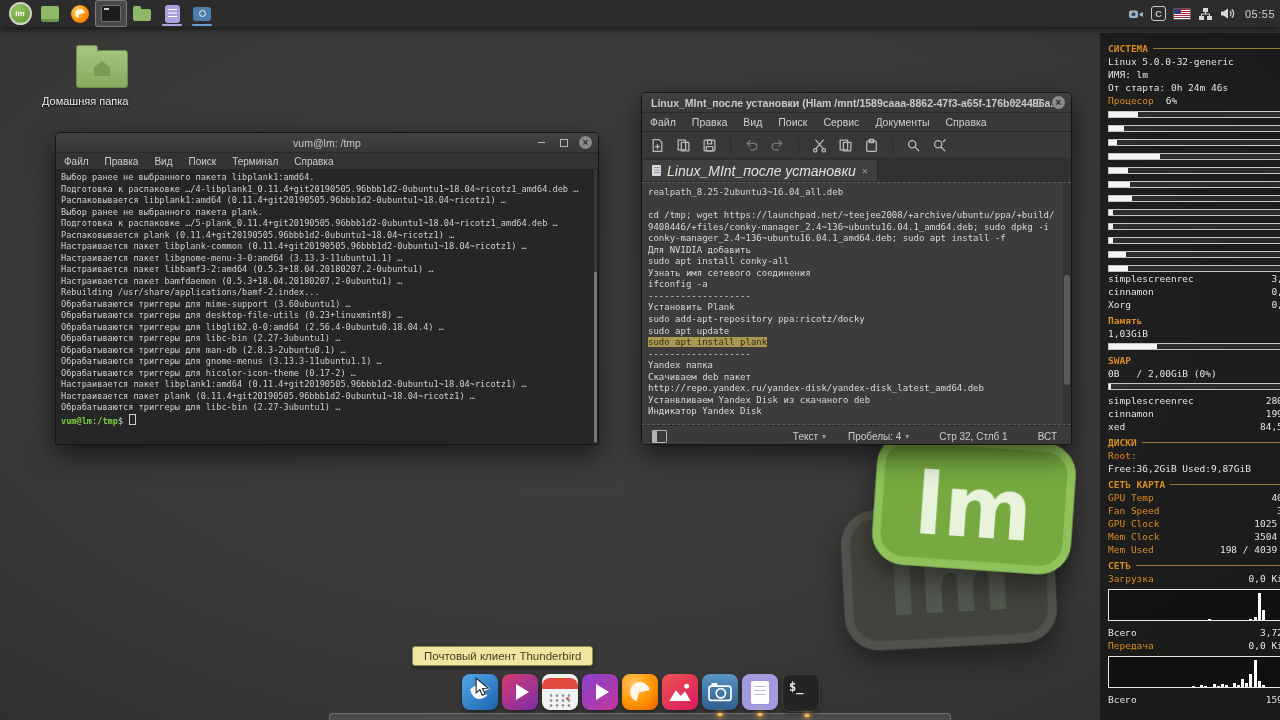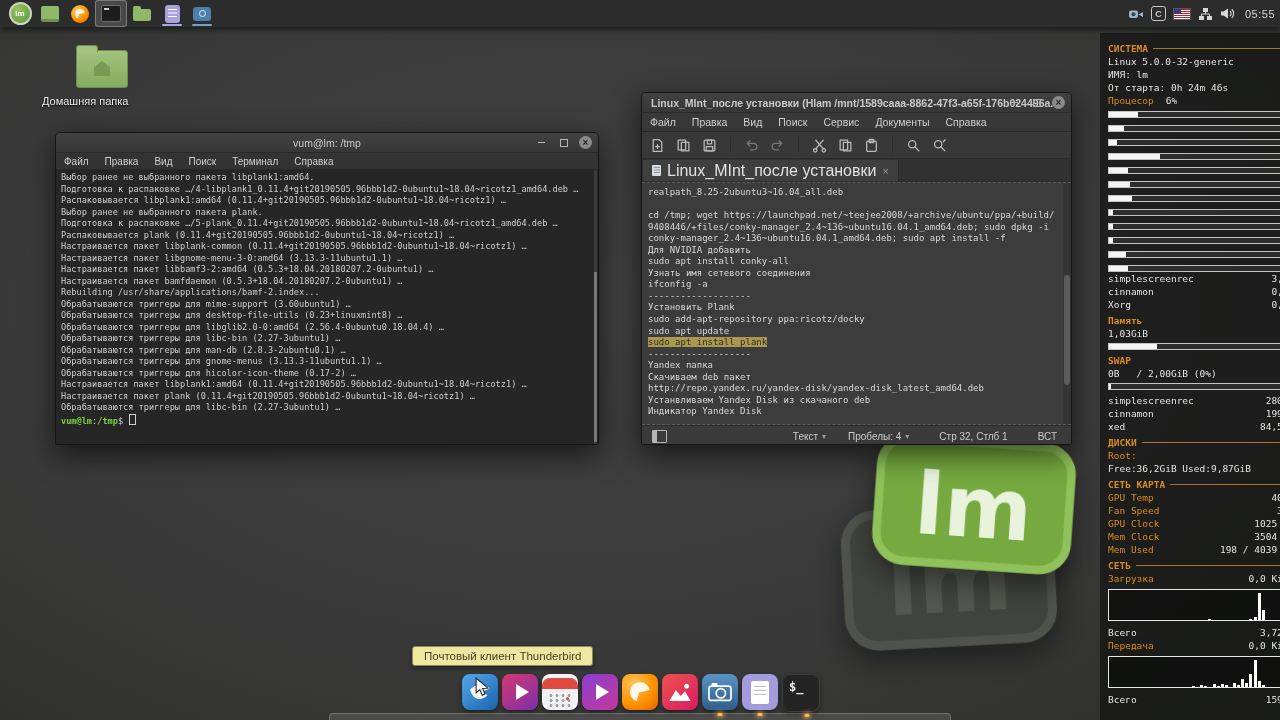--- a/index.html
+++ b/index.html
@@ -101,21 +101,21 @@
   #toolbar{height:26px;background:#383838;border-bottom:1px solid #2c2c2c;display:flex;align-items:center;padding:0 8px;gap:11px;}
   .ticon{width:15px;height:15px;flex:none;}
   .ticon svg{width:100%;height:100%;stroke:#b9b9b9;fill:none;stroke-width:1.2;stroke-linecap:round;stroke-linejoin:round;}
   .ticon.dim svg{stroke:#787878;}
   .tsep{width:1px;height:16px;background:#2c2c2c;margin:0 2px;}
   #tabbar{height:22px;background:#313131;display:flex;align-items:flex-end;border-bottom:1px solid #2c2c2c;}
   #tab{height:21px;background:#3f3f3f;border-right:1px solid #2a2a2a;display:flex;align-items:center;
     gap:6px;padding:0 9px;margin-left:1px;}
   .tab-doc{width:9px;height:11px;background:#d7dbe0;border-radius:1px;position:relative;}
   .tab-doc::after{content:"";position:absolute;left:1.5px;top:2px;width:6px;height:1px;background:#8a93a0;box-shadow:0 2.5px 0 #8a93a0,0 5px 0 #8a93a0;}
-  #tab-label{font-size:16px;color:#e0e0e0;white-space:nowrap;}
+  #tab-label{font-size:14px;color:#e0e0e0;white-space:nowrap;font-style:italic;}
   #tab-close{color:#9a9a9a;font-size:11px;}
   #ed-body{position:relative;height:243px;box-sizing:border-box;padding:4px 6px;background:#3c3c3c;
     border-top:1px dashed #5c5c5c;border-bottom:1px dashed #5c5c5c;
     font-family:"DejaVu Sans Mono",monospace;font-size:9px;color:#d8d8d8;overflow:hidden;}
   .eline{line-height:11.55px;white-space:pre;min-height:11.55px;}
   .hl{background:#a9984f;color:#332e1c;}
   #ed-scroll{position:absolute;right:0;top:0;width:8px;height:100%;background:#343434;}
   #ed-thumb{position:absolute;right:1px;top:38%;width:6px;height:110px;background:#5a5a5a;border-radius:3px;}
   #statusbar{height:21px;background:#3a3a3a;border-top:1px solid #2c2c2c;display:flex;align-items:center;
     font-size:10px;color:#cbcbcb;padding:0 10px;}

